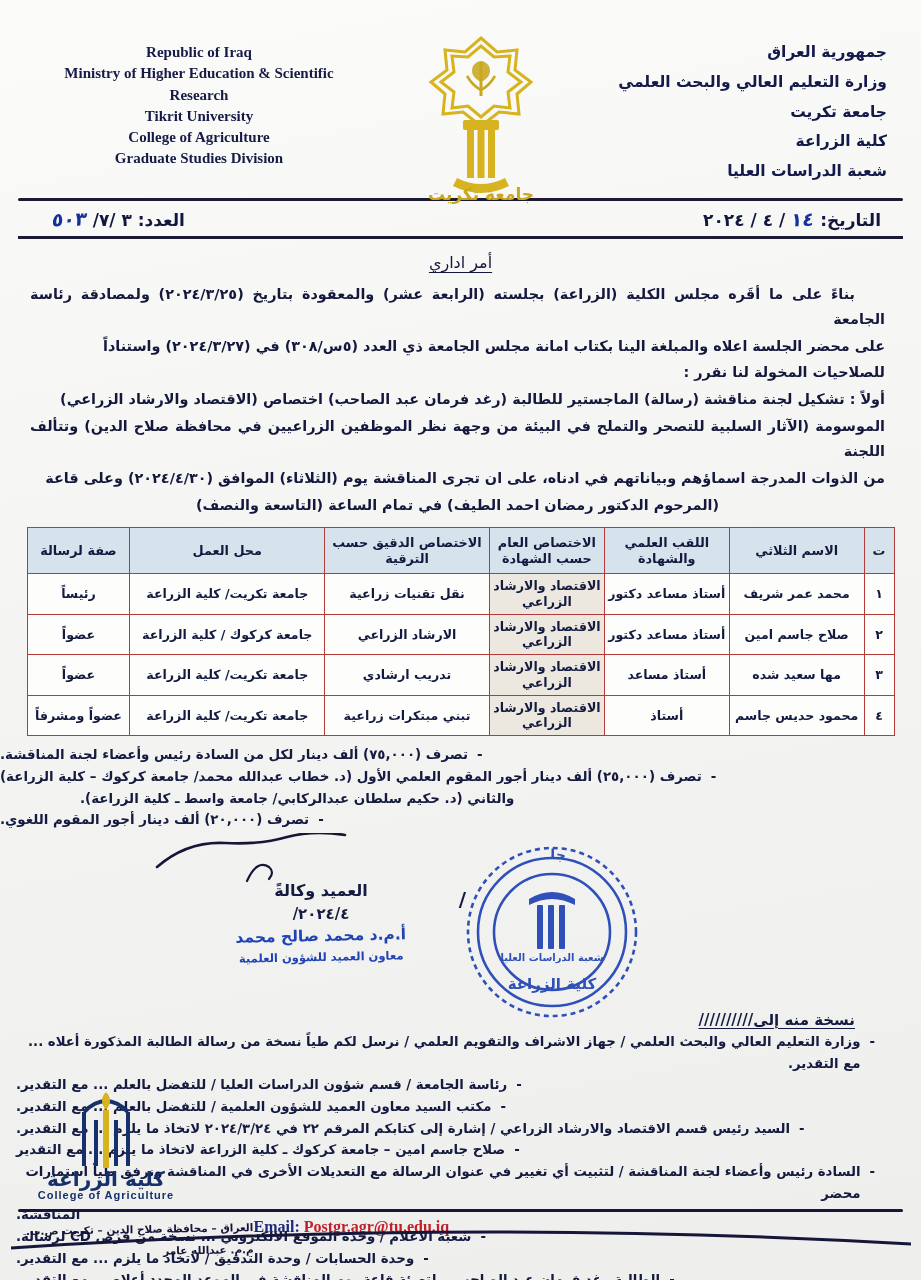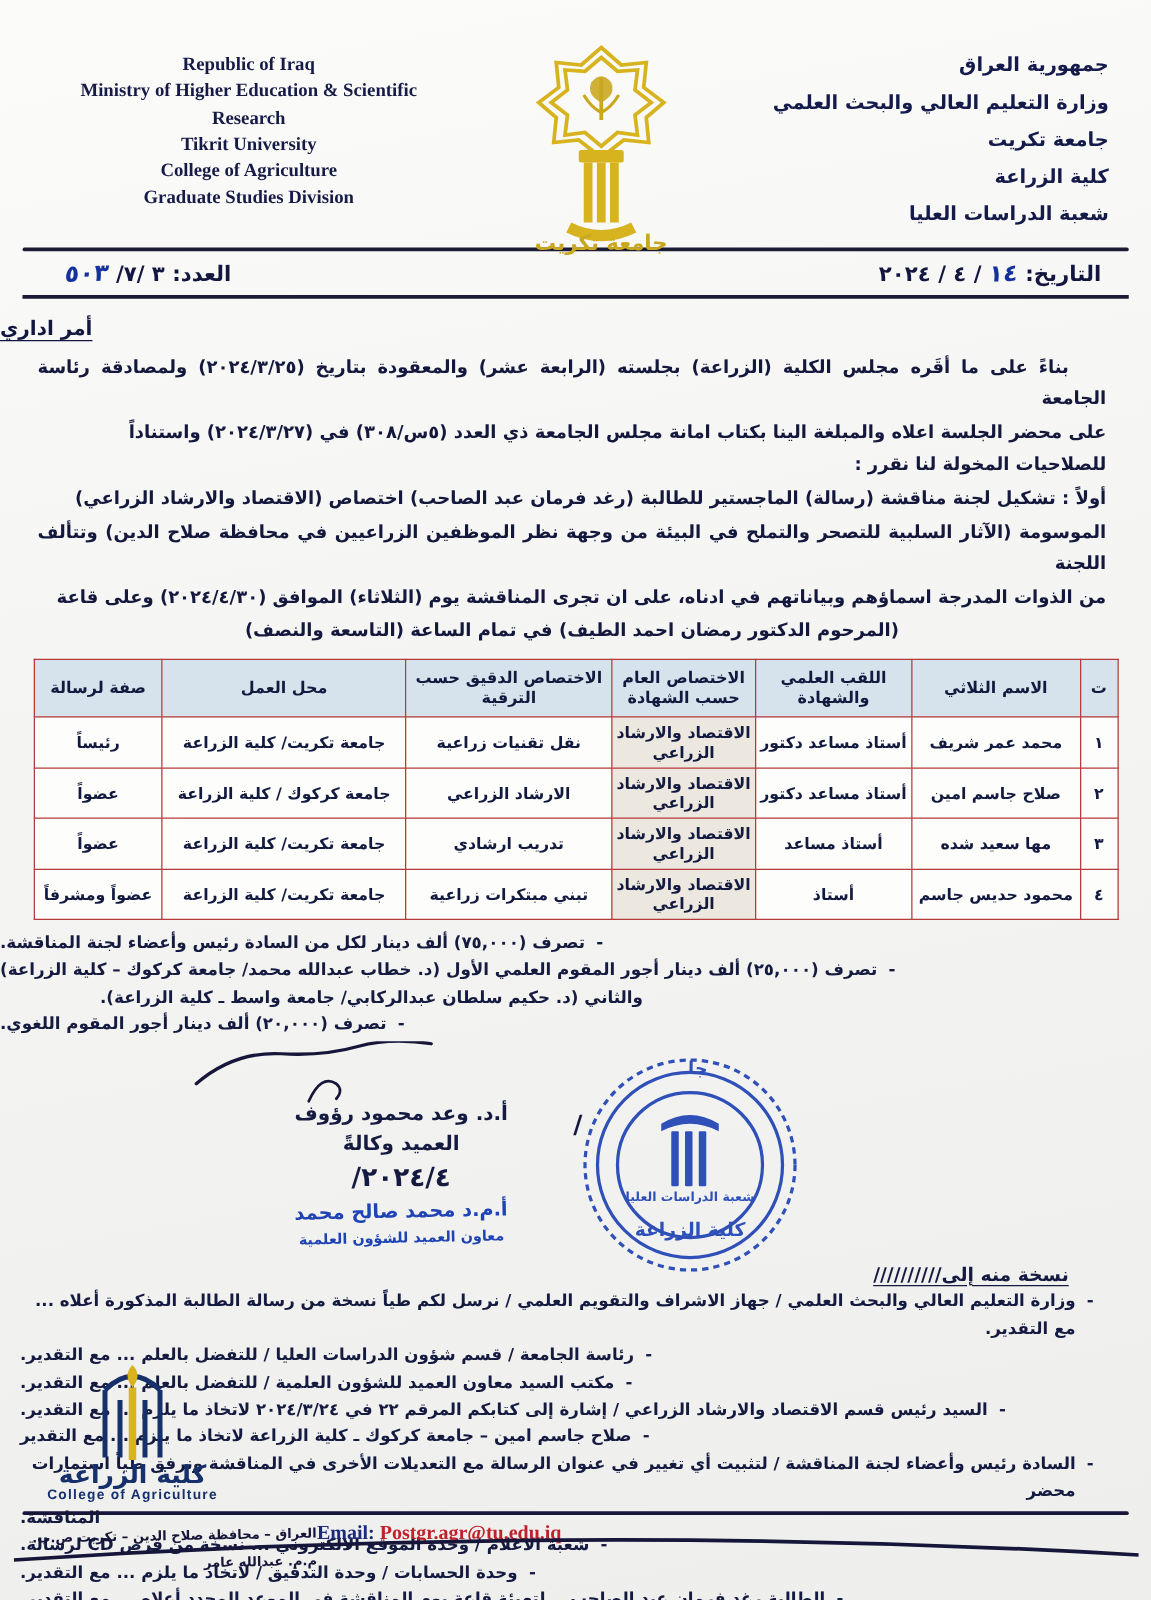--- a/index.html
+++ b/index.html
@@ -69,22 +69,22 @@
   .numbar .hw {
     color:#14319c; font-family:"DejaVu Sans",sans-serif;
     font-weight:bold; font-size:19px;
     transform: skewX(-8deg) rotate(-2deg);
     display:inline-block;
   }
   .rule-2 { margin:0 18px; height:2.5px; background:#1b1b35; }
 
   
   .doc-title {
-    text-align:left; margin-top:14px;
-    font-family:"DejaVu Sans",sans-serif; font-weight:bold;
+    text-align:center; margin-top:14px;
+    font-family:"DejaVu Sans",sans-serif; font-weight:normal;
     font-size:16px; color:#13173f;
     text-decoration: underline; text-underline-offset: 4px;
   }
   
   .body-txt {
     margin: 10px 36px 0 30px;
     font-family:"DejaVu Sans", sans-serif;
     font-size: 14.4px; color:#14183d;
     line-height: 1.78; text-align: justify;
     font-weight: 600;
@@ -143,21 +143,21 @@
   .sig-scribble {
     position:absolute; right: 560px; top: -4px;
     width: 210px; height: 52px;
   }
   .sig-slash {
     position:absolute; right:455px; top:50px;
     color:#14183d; font-size:20px; font-weight:bold;
     font-family:"DejaVu Sans",sans-serif;
   }
   .sig-date {
-    color:#141a40; font-size:21px; letter-spacing:1px;
+    color:#141a40; font-size:15px; letter-spacing:1px;
   }
   .stamp-blue {
     color:#1f43b5; font-family:"DejaVu Sans",sans-serif;
     font-weight:bold; font-size:15.5px;
     transform: rotate(-1.2deg);
   }
   .stamp-blue .sm { font-size:11.5px; display:block; margin-top:1px; }
 
   
   .round-stamp {
@@ -352,21 +352,20 @@
   <div class="sig-zone">
 
     <svg class="sig-scribble" viewBox="0 0 210 52">
       <path d="M6 34 q30 -26 68 -24 q34 2 62 -6 q26 -7 58 -2" stroke="#16163a" stroke-width="2.6" fill="none" stroke-linecap="round"></path>
       <path d="M96 48 q10 -22 22 -14 q6 5 0 12" stroke="#16163a" stroke-width="2.2" fill="none" stroke-linecap="round"></path>
     </svg>
 
     <span class="sig-slash">/</span>
 
     <div class="sig-block">
-      <div>أ.د. وعد محمود رؤوف</div>
       <div>العميد وكالةً</div>
       <div class="sig-date">٢٠٢٤/٤/</div>
       <div class="stamp-blue">
         <span>أ.م.د محمد صالح محمد</span>
         <span class="sm">معاون العميد للشؤون العلمية</span>
       </div>
     </div>
 
     <svg class="round-stamp" viewBox="0 0 178 178">
       <g fill="none" stroke="#1f43b5" stroke-width="2.6">

